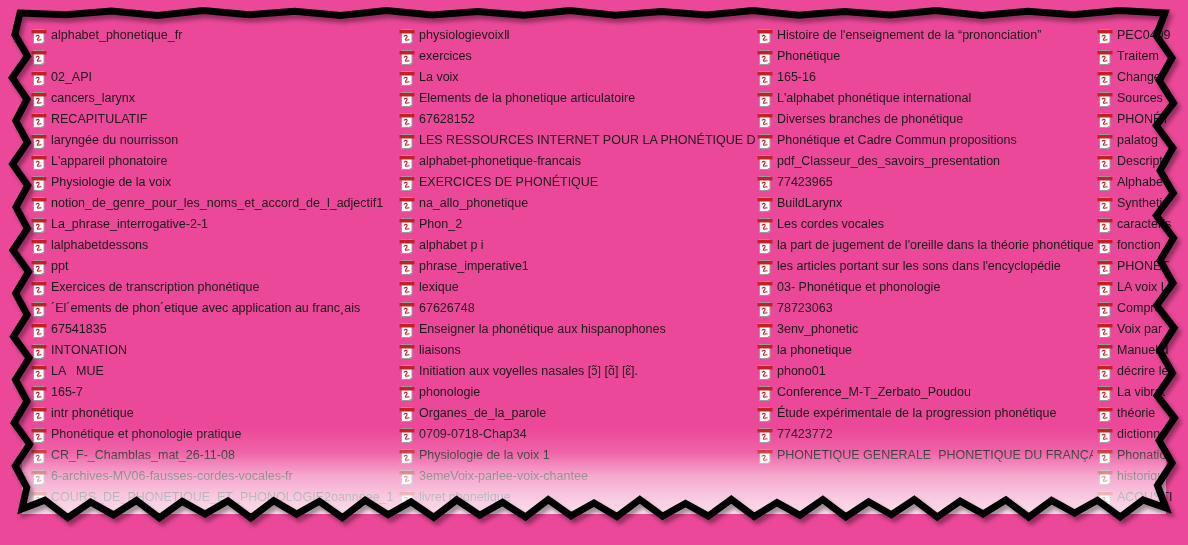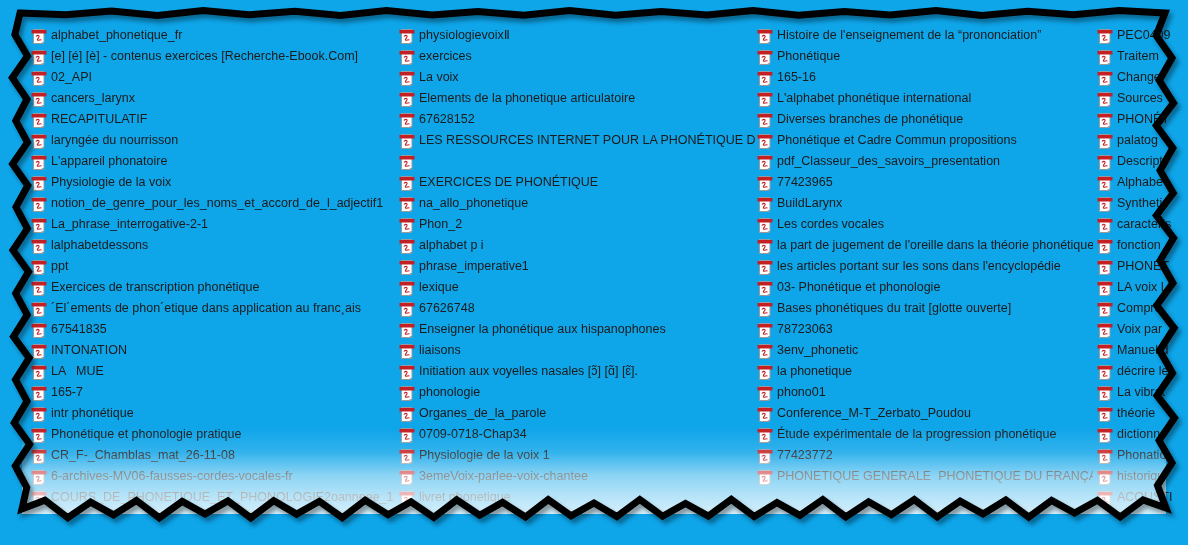--- a/index.html
+++ b/index.html
@@ -1,17 +1,17 @@
 <!DOCTYPE html>
 <html><head>
 <meta charset="utf-8">
 <style>
   html,body{margin:0;padding:0;background:#ffffff;}
   .page{
-    position:relative;width:1188px;height:545px;background:#0ea5e9;overflow:hidden;
+    position:relative;width:1188px;height:545px;background:#ec4899;overflow:hidden;
     font-family:"Liberation Sans","DejaVu Sans",sans-serif;
   }
   .file-list{position:absolute;left:0;top:0;width:100%;height:100%;z-index:1;}
   .file-column{position:absolute;top:25px;overflow:hidden;}
   .file-item{
     display:flex;align-items:center;height:21px;gap:4px;cursor:default;
   }
   .pdf-icon{width:16px;height:16px;flex:0 0 16px;display:inline-block;}
   .file-label{
     font-size:12.5px;color:#1b1b1b;white-space:pre;line-height:21px;
@@ -50,21 +50,20 @@
 
   <div class="file-item">
     <span class="pdf-icon">
       <svg width="16" height="16" viewBox="0 0 16 16">
         <path d="M2.5 1.5 h10.5 v13 l-2 1 h-8.5 z" fill="#ffffff" stroke="#9a9a9a" stroke-width="1"></path>
         <path d="M11 15.5 l2 -1 h-2 z" fill="#d8d8d8" stroke="#9a9a9a" stroke-width="0.8"></path>
         <rect x="0.5" y="2" width="15" height="3.6" rx="0.6" fill="#c32026"></rect>
         <path d="M5.2 8.2 c1.8 -1.6 3.6 -0.6 2.6 1.1 c-0.8 1.4 -2.2 2.6 -1.0 2.9 c1.0 0.25 2.4 -0.7 3.4 -0.3" fill="none" stroke="#c32026" stroke-width="1.1" stroke-linecap="round"></path>
       </svg>
     </span>
-    <span class="file-label">[e] [é] [è] - contenus exercices [Recherche-Ebook.Com]</span>
   </div>
 
   <div class="file-item">
     <span class="pdf-icon">
       <svg width="16" height="16" viewBox="0 0 16 16">
         <path d="M2.5 1.5 h10.5 v13 l-2 1 h-8.5 z" fill="#ffffff" stroke="#9a9a9a" stroke-width="1"></path>
         <path d="M11 15.5 l2 -1 h-2 z" fill="#d8d8d8" stroke="#9a9a9a" stroke-width="0.8"></path>
         <rect x="0.5" y="2" width="15" height="3.6" rx="0.6" fill="#c32026"></rect>
         <path d="M5.2 8.2 c1.8 -1.6 3.6 -0.6 2.6 1.1 c-0.8 1.4 -2.2 2.6 -1.0 2.9 c1.0 0.25 2.4 -0.7 3.4 -0.3" fill="none" stroke="#c32026" stroke-width="1.1" stroke-linecap="round"></path>
       </svg>
@@ -194,21 +193,21 @@
 
   <div class="file-item">
     <span class="pdf-icon">
       <svg width="16" height="16" viewBox="0 0 16 16">
         <path d="M2.5 1.5 h10.5 v13 l-2 1 h-8.5 z" fill="#ffffff" stroke="#9a9a9a" stroke-width="1"></path>
         <path d="M11 15.5 l2 -1 h-2 z" fill="#d8d8d8" stroke="#9a9a9a" stroke-width="0.8"></path>
         <rect x="0.5" y="2" width="15" height="3.6" rx="0.6" fill="#c32026"></rect>
         <path d="M5.2 8.2 c1.8 -1.6 3.6 -0.6 2.6 1.1 c-0.8 1.4 -2.2 2.6 -1.0 2.9 c1.0 0.25 2.4 -0.7 3.4 -0.3" fill="none" stroke="#c32026" stroke-width="1.1" stroke-linecap="round"></path>
       </svg>
     </span>
-    <span class="file-label">´El´ements de phon´etique dans application au franc¸ais</span>
+    <span class="file-label">´El´ements de phon´etique avec application au franc¸ais</span>
   </div>
 
   <div class="file-item">
     <span class="pdf-icon">
       <svg width="16" height="16" viewBox="0 0 16 16">
         <path d="M2.5 1.5 h10.5 v13 l-2 1 h-8.5 z" fill="#ffffff" stroke="#9a9a9a" stroke-width="1"></path>
         <path d="M11 15.5 l2 -1 h-2 z" fill="#d8d8d8" stroke="#9a9a9a" stroke-width="0.8"></path>
         <rect x="0.5" y="2" width="15" height="3.6" rx="0.6" fill="#c32026"></rect>
         <path d="M5.2 8.2 c1.8 -1.6 3.6 -0.6 2.6 1.1 c-0.8 1.4 -2.2 2.6 -1.0 2.9 c1.0 0.25 2.4 -0.7 3.4 -0.3" fill="none" stroke="#c32026" stroke-width="1.1" stroke-linecap="round"></path>
       </svg>
@@ -387,20 +386,21 @@
 
   <div class="file-item">
     <span class="pdf-icon">
       <svg width="16" height="16" viewBox="0 0 16 16">
         <path d="M2.5 1.5 h10.5 v13 l-2 1 h-8.5 z" fill="#ffffff" stroke="#9a9a9a" stroke-width="1"></path>
         <path d="M11 15.5 l2 -1 h-2 z" fill="#d8d8d8" stroke="#9a9a9a" stroke-width="0.8"></path>
         <rect x="0.5" y="2" width="15" height="3.6" rx="0.6" fill="#c32026"></rect>
         <path d="M5.2 8.2 c1.8 -1.6 3.6 -0.6 2.6 1.1 c-0.8 1.4 -2.2 2.6 -1.0 2.9 c1.0 0.25 2.4 -0.7 3.4 -0.3" fill="none" stroke="#c32026" stroke-width="1.1" stroke-linecap="round"></path>
       </svg>
     </span>
+    <span class="file-label">alphabet-phonetique-francais</span>
   </div>
 
   <div class="file-item">
     <span class="pdf-icon">
       <svg width="16" height="16" viewBox="0 0 16 16">
         <path d="M2.5 1.5 h10.5 v13 l-2 1 h-8.5 z" fill="#ffffff" stroke="#9a9a9a" stroke-width="1"></path>
         <path d="M11 15.5 l2 -1 h-2 z" fill="#d8d8d8" stroke="#9a9a9a" stroke-width="0.8"></path>
         <rect x="0.5" y="2" width="15" height="3.6" rx="0.6" fill="#c32026"></rect>
         <path d="M5.2 8.2 c1.8 -1.6 3.6 -0.6 2.6 1.1 c-0.8 1.4 -2.2 2.6 -1.0 2.9 c1.0 0.25 2.4 -0.7 3.4 -0.3" fill="none" stroke="#c32026" stroke-width="1.1" stroke-linecap="round"></path>
       </svg>
@@ -738,31 +738,20 @@
       <svg width="16" height="16" viewBox="0 0 16 16">
         <path d="M2.5 1.5 h10.5 v13 l-2 1 h-8.5 z" fill="#ffffff" stroke="#9a9a9a" stroke-width="1"></path>
         <path d="M11 15.5 l2 -1 h-2 z" fill="#d8d8d8" stroke="#9a9a9a" stroke-width="0.8"></path>
         <rect x="0.5" y="2" width="15" height="3.6" rx="0.6" fill="#c32026"></rect>
         <path d="M5.2 8.2 c1.8 -1.6 3.6 -0.6 2.6 1.1 c-0.8 1.4 -2.2 2.6 -1.0 2.9 c1.0 0.25 2.4 -0.7 3.4 -0.3" fill="none" stroke="#c32026" stroke-width="1.1" stroke-linecap="round"></path>
       </svg>
     </span>
     <span class="file-label">03- Phonétique et phonologie</span>
   </div>
 
-  <div class="file-item">
-    <span class="pdf-icon">
-      <svg width="16" height="16" viewBox="0 0 16 16">
-        <path d="M2.5 1.5 h10.5 v13 l-2 1 h-8.5 z" fill="#ffffff" stroke="#9a9a9a" stroke-width="1"></path>
-        <path d="M11 15.5 l2 -1 h-2 z" fill="#d8d8d8" stroke="#9a9a9a" stroke-width="0.8"></path>
-        <rect x="0.5" y="2" width="15" height="3.6" rx="0.6" fill="#c32026"></rect>
-        <path d="M5.2 8.2 c1.8 -1.6 3.6 -0.6 2.6 1.1 c-0.8 1.4 -2.2 2.6 -1.0 2.9 c1.0 0.25 2.4 -0.7 3.4 -0.3" fill="none" stroke="#c32026" stroke-width="1.1" stroke-linecap="round"></path>
-      </svg>
-    </span>
-    <span class="file-label">Bases phonétiques du trait [glotte ouverte]</span>
-  </div>
 
   <div class="file-item">
     <span class="pdf-icon">
       <svg width="16" height="16" viewBox="0 0 16 16">
         <path d="M2.5 1.5 h10.5 v13 l-2 1 h-8.5 z" fill="#ffffff" stroke="#9a9a9a" stroke-width="1"></path>
         <path d="M11 15.5 l2 -1 h-2 z" fill="#d8d8d8" stroke="#9a9a9a" stroke-width="0.8"></path>
         <rect x="0.5" y="2" width="15" height="3.6" rx="0.6" fill="#c32026"></rect>
         <path d="M5.2 8.2 c1.8 -1.6 3.6 -0.6 2.6 1.1 c-0.8 1.4 -2.2 2.6 -1.0 2.9 c1.0 0.25 2.4 -0.7 3.4 -0.3" fill="none" stroke="#c32026" stroke-width="1.1" stroke-linecap="round"></path>
       </svg>
     </span>

